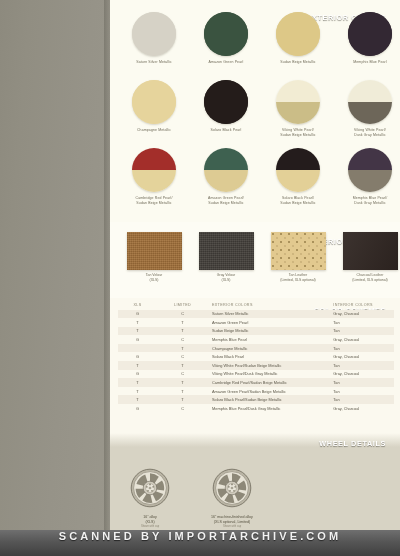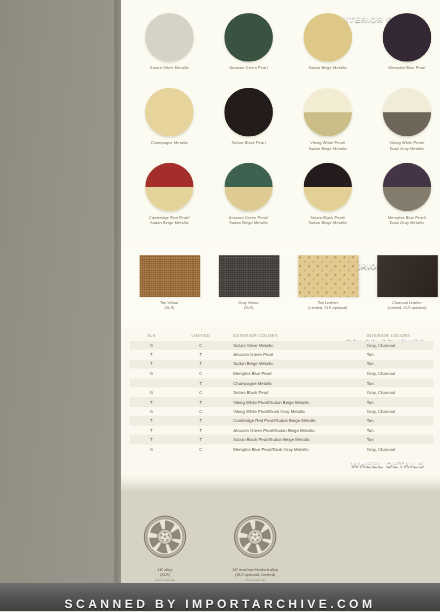--- a/index.html
+++ b/index.html
@@ -73,21 +73,21 @@
   .c-int{width:62px;padding-left:2px;}
 
   
   .whl-cell{position:absolute;width:100px;text-align:center;}
   .whl-label{margin-top:3px;font-size:3.6px;line-height:4.6px;color:#55503f;white-space:pre-line;}
   .whl-note{font-size:2.6px;color:#8d8776;margin-top:1px;}
 
   
   .wm{position:absolute;left:0;bottom:0;width:400px;height:26px;
       background:linear-gradient(180deg,#6f6f6f 0%,#565656 45%,#3f3f3f 100%);
-      display:flex;align-items:flex-end;margin-top:15px;}
+      display:flex;align-items:flex-start;margin-top:15px;}
   .wm-text{width:100%;text-align:center;color:#f2f2f2;font-size:11px;
       font-weight:bold;letter-spacing:3.1px;
       text-shadow:0 1px 1px rgba(0,0,0,.6);}
 </style>
 </head>
 <body>
 
 <div class="page">
 
   <div class="scan-edge">
@@ -106,21 +106,21 @@
   <div class="panel panel-sch"></div>
   <div class="panel panel-whl"></div>
   <div class="whl-fade"></div>
 
   <div class="sec-title" style="top:13px;">EXTERIOR
 COLORS</div>
   <div class="sec-title" style="top:237px;">INTERIOR
 COLORS</div>
   <div class="sec-title" style="top:306px;">COLOR
 SCHEMES</div>
-  <div class="sec-title" style="top:417px;text-align:right;">WHEEL
+  <div class="sec-title" style="top:439px;text-align:right;">WHEEL
 DETAILS</div>
 
   <div class="ext-row" style="top:12px;" id="ext-row-0">
       <div class="sw-cell" style="left: 8px;">
         <div class="circ solid">
           <div class="top" style="background: rgb(214, 210, 198);"></div>
           <div class="bot" style="background: rgb(214, 210, 198);"></div>
         </div>
         <div class="sw-label">Saturn Silver Metallic</div>
       </div>

